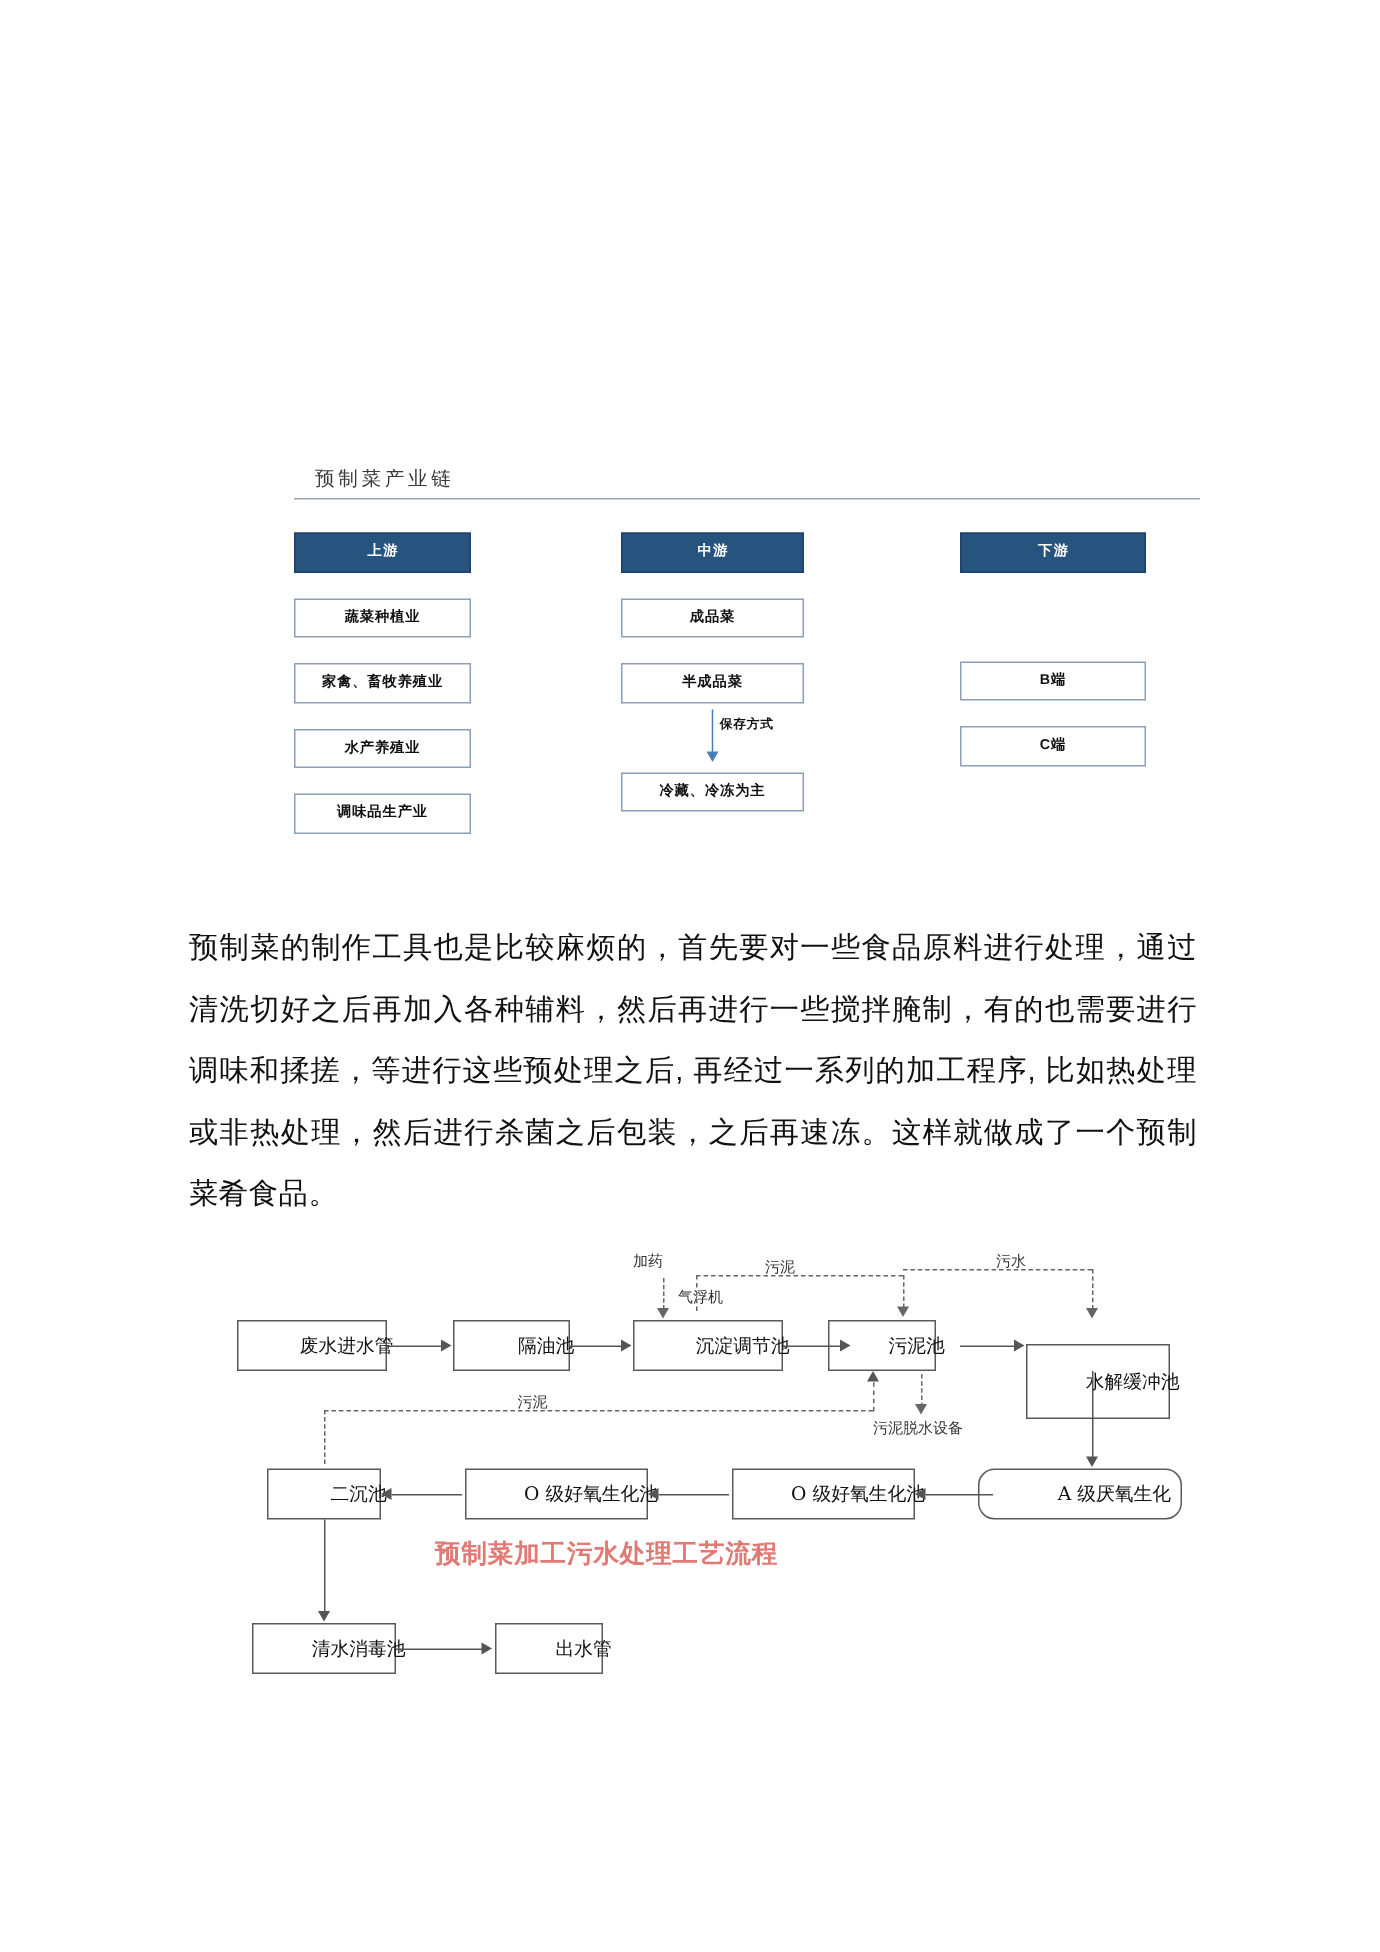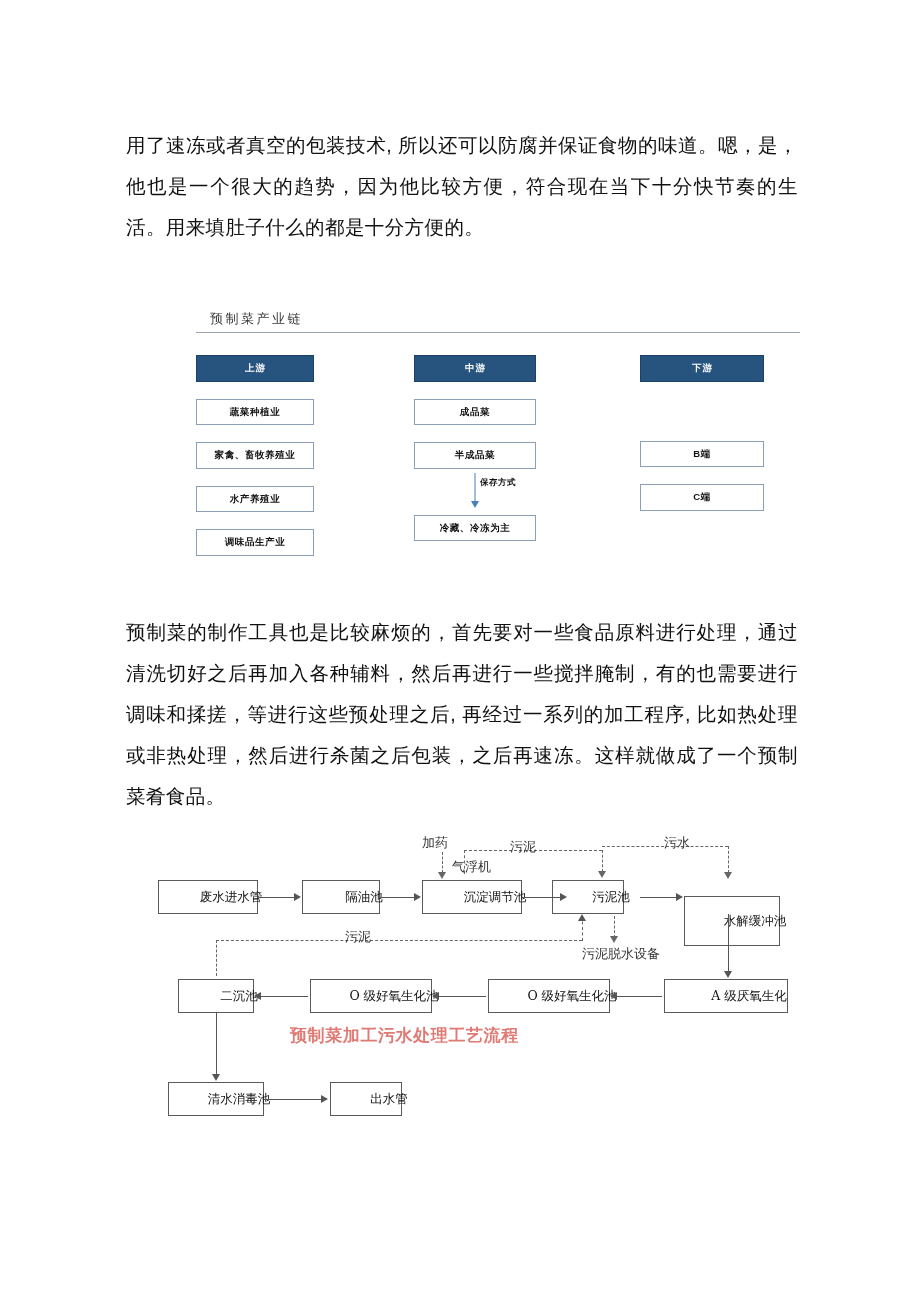--- a/index.html
+++ b/index.html
@@ -149,21 +149,21 @@
     color: #111;
     display: flex;
     align-items: center;
     justify-content: center;
     white-space: nowrap;
     box-sizing: border-box;
     padding-left: 46px;
   }
   .flow-label {
     position: absolute;
-    font-size: 13px;
+    font-size: 10px;
     font-family: "DejaVu Serif", "Liberation Serif", serif;
     color: #333;
     white-space: nowrap;
   }
   .sld, .sld-v {
     position: absolute;
     background: #555;
   }
   .sld   { height: 1px; }
   .sld-v { width: 1px; }
@@ -197,21 +197,20 @@
     letter-spacing: 0.6px;
     white-space: nowrap;
     font-family: "Liberation Sans", "DejaVu Sans", sans-serif;
   }
 </style>
 </head>
 <body>
 
 <div class="page">
 
-  <p class="para" id="para-1">用了速冻或者真空的包装技术, 所以还可以防腐并保证食物的味道。嗯，是，他也是一个很大的趋势，因为他比较方便，符合现在当下十分快节奏的生活。用来填肚子什么的都是十分方便的。</p>
 
   <div id="figure-chain">
 
     <div class="fig-caption">预制菜产业链</div>
     <div class="fig-rule"></div>
 
     <div class="chain-cols">
 
       <div class="chain-col" id="chain-col-upstream">
         <div class="chain-header">上游</div>
@@ -286,21 +285,21 @@
     <div class="dsh" style="left:452px; top:14px; width:126px;"></div>
     <div class="ah-d ah-d-dash" style="left:574px; top:40px;"></div>
     <div class="flow-label" style="left:514px; top:2px;">污水</div>
 
     <div class="flow-box" style="left:28px;  top:147px; width:76px; height:34px;">二沉池</div>
 
     <div class="flow-box" style="left:160px; top:147px; width:122px; height:34px;">O 级好氧生化池</div>
 
     <div class="flow-box" style="left:338px; top:147px; width:122px; height:34px;">O 级好氧生化池</div>
 
-    <div class="flow-box" style="left:514px; top:147px; width:124px; height:34px;">A 级厌氧生化</div>
+    <div class="flow-box" style="left:502px; top:147px; width:136px; height:34px;border-radius:11px;">A 级厌氧生化</div>
 
     <div class="sld-v" style="left:578px; top:82px; height:58px;"></div>
     <div class="ah-d" style="left:574px; top:139px;"></div>
 
     <div class="sld" style="left:467px; top:164px; width:45px;"></div>
     <div class="ah-l" style="left:460px; top:160px;"></div>
 
     <div class="sld" style="left:289px; top:164px; width:47px;"></div>
     <div class="ah-l" style="left:282px; top:160px;"></div>
 

